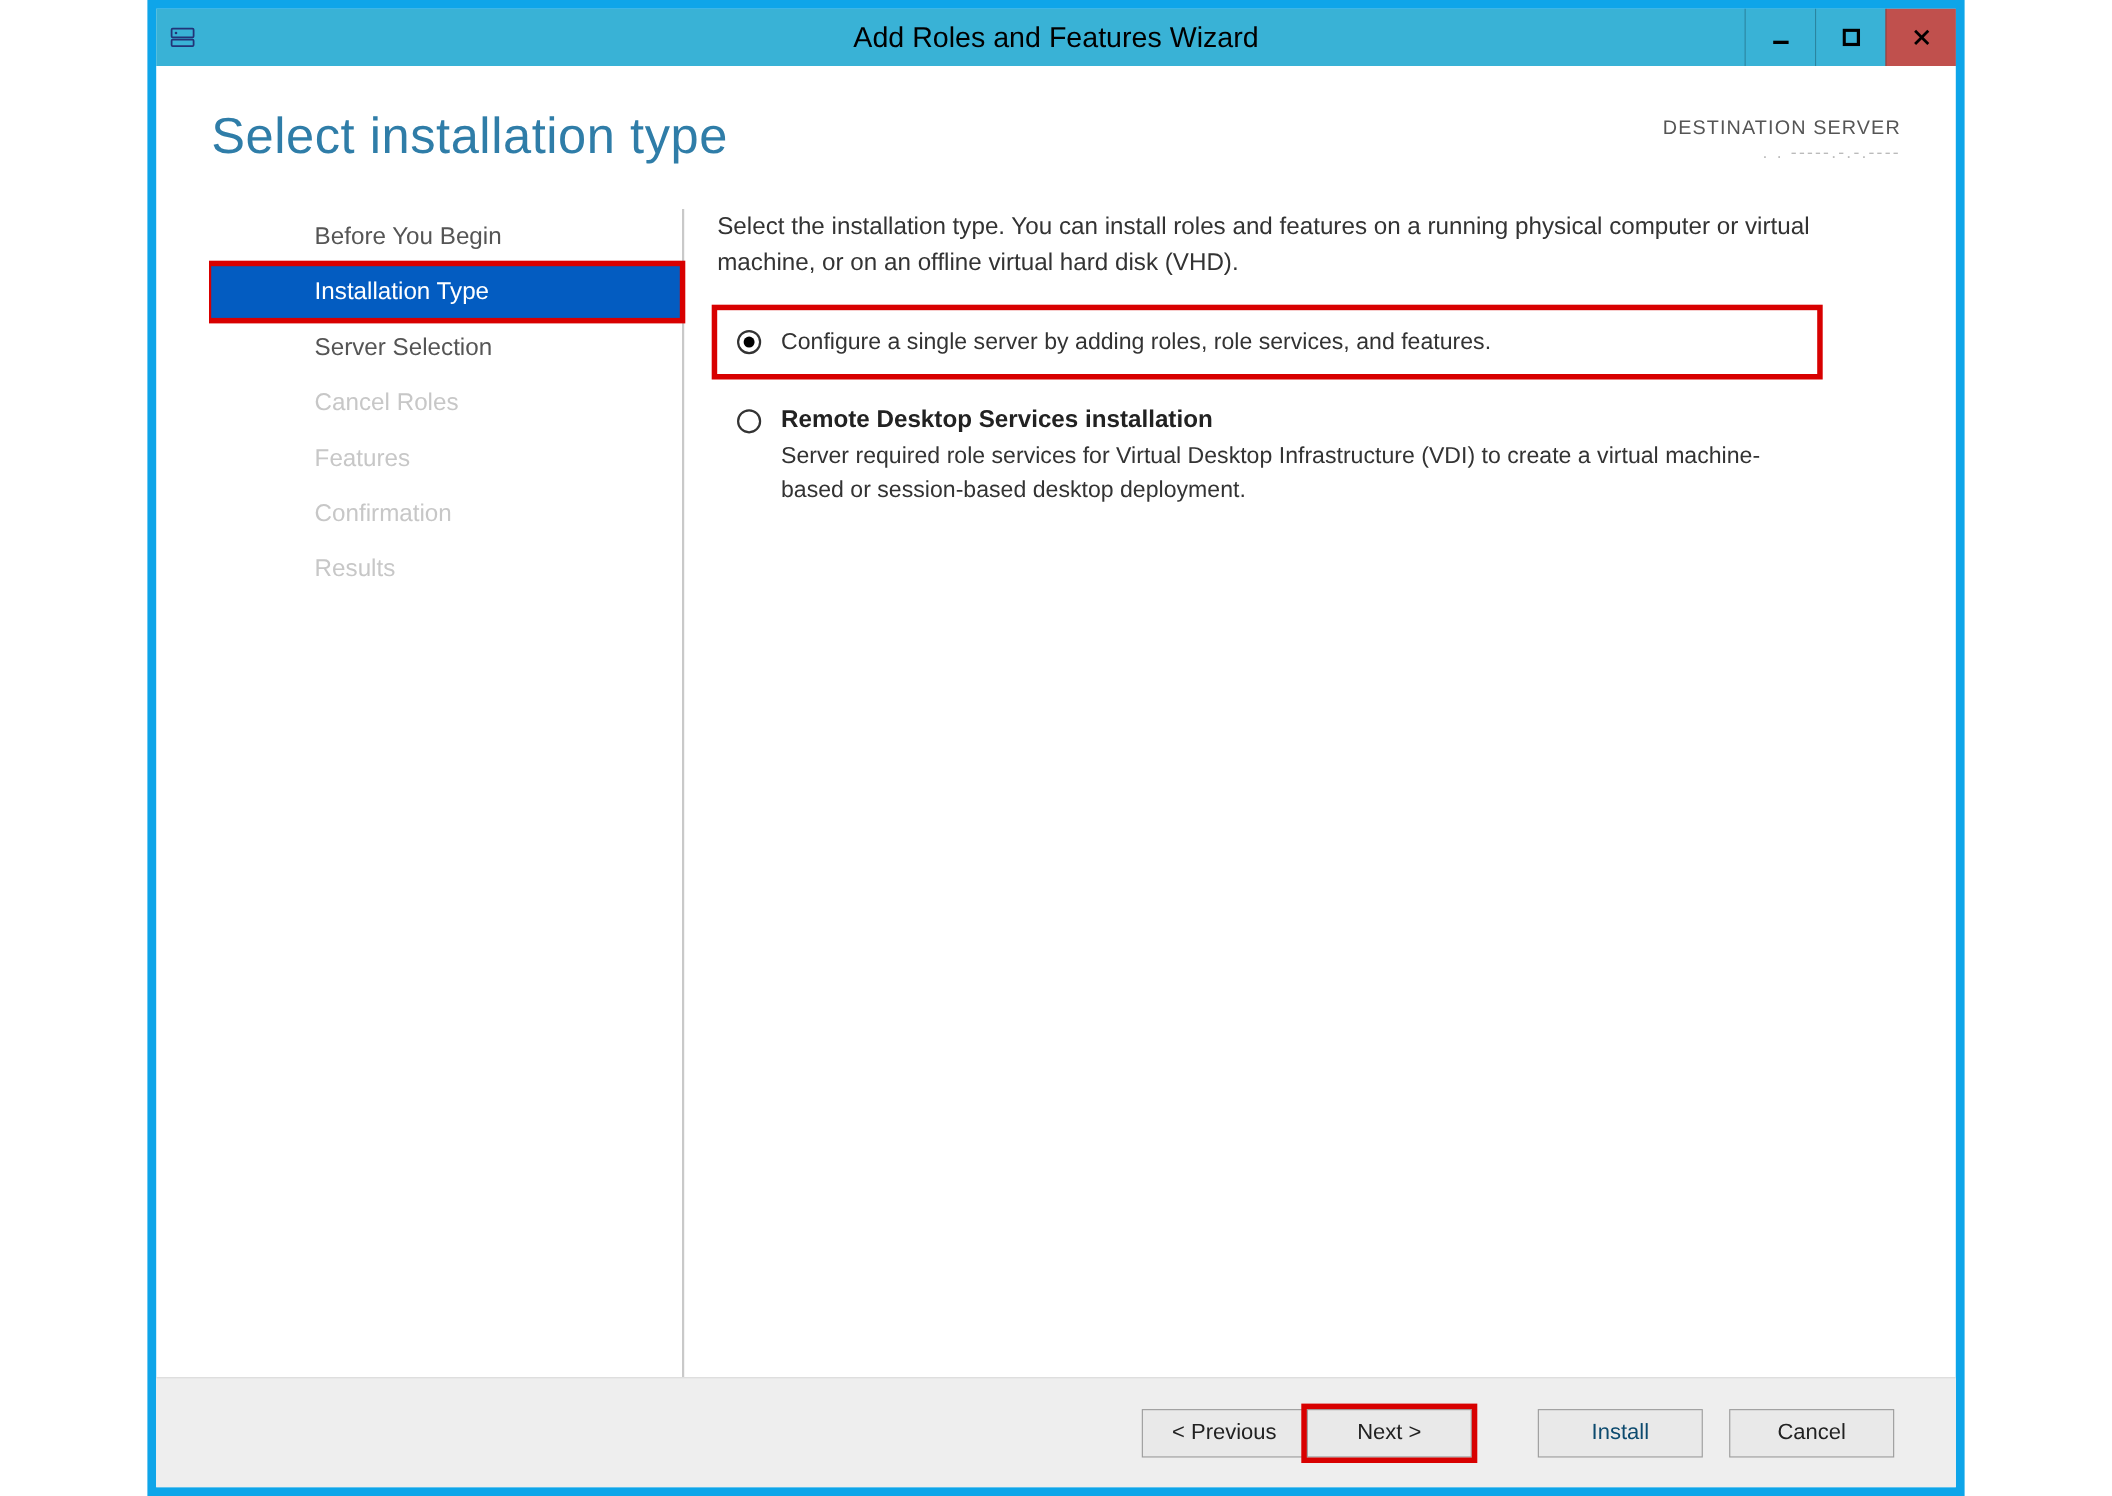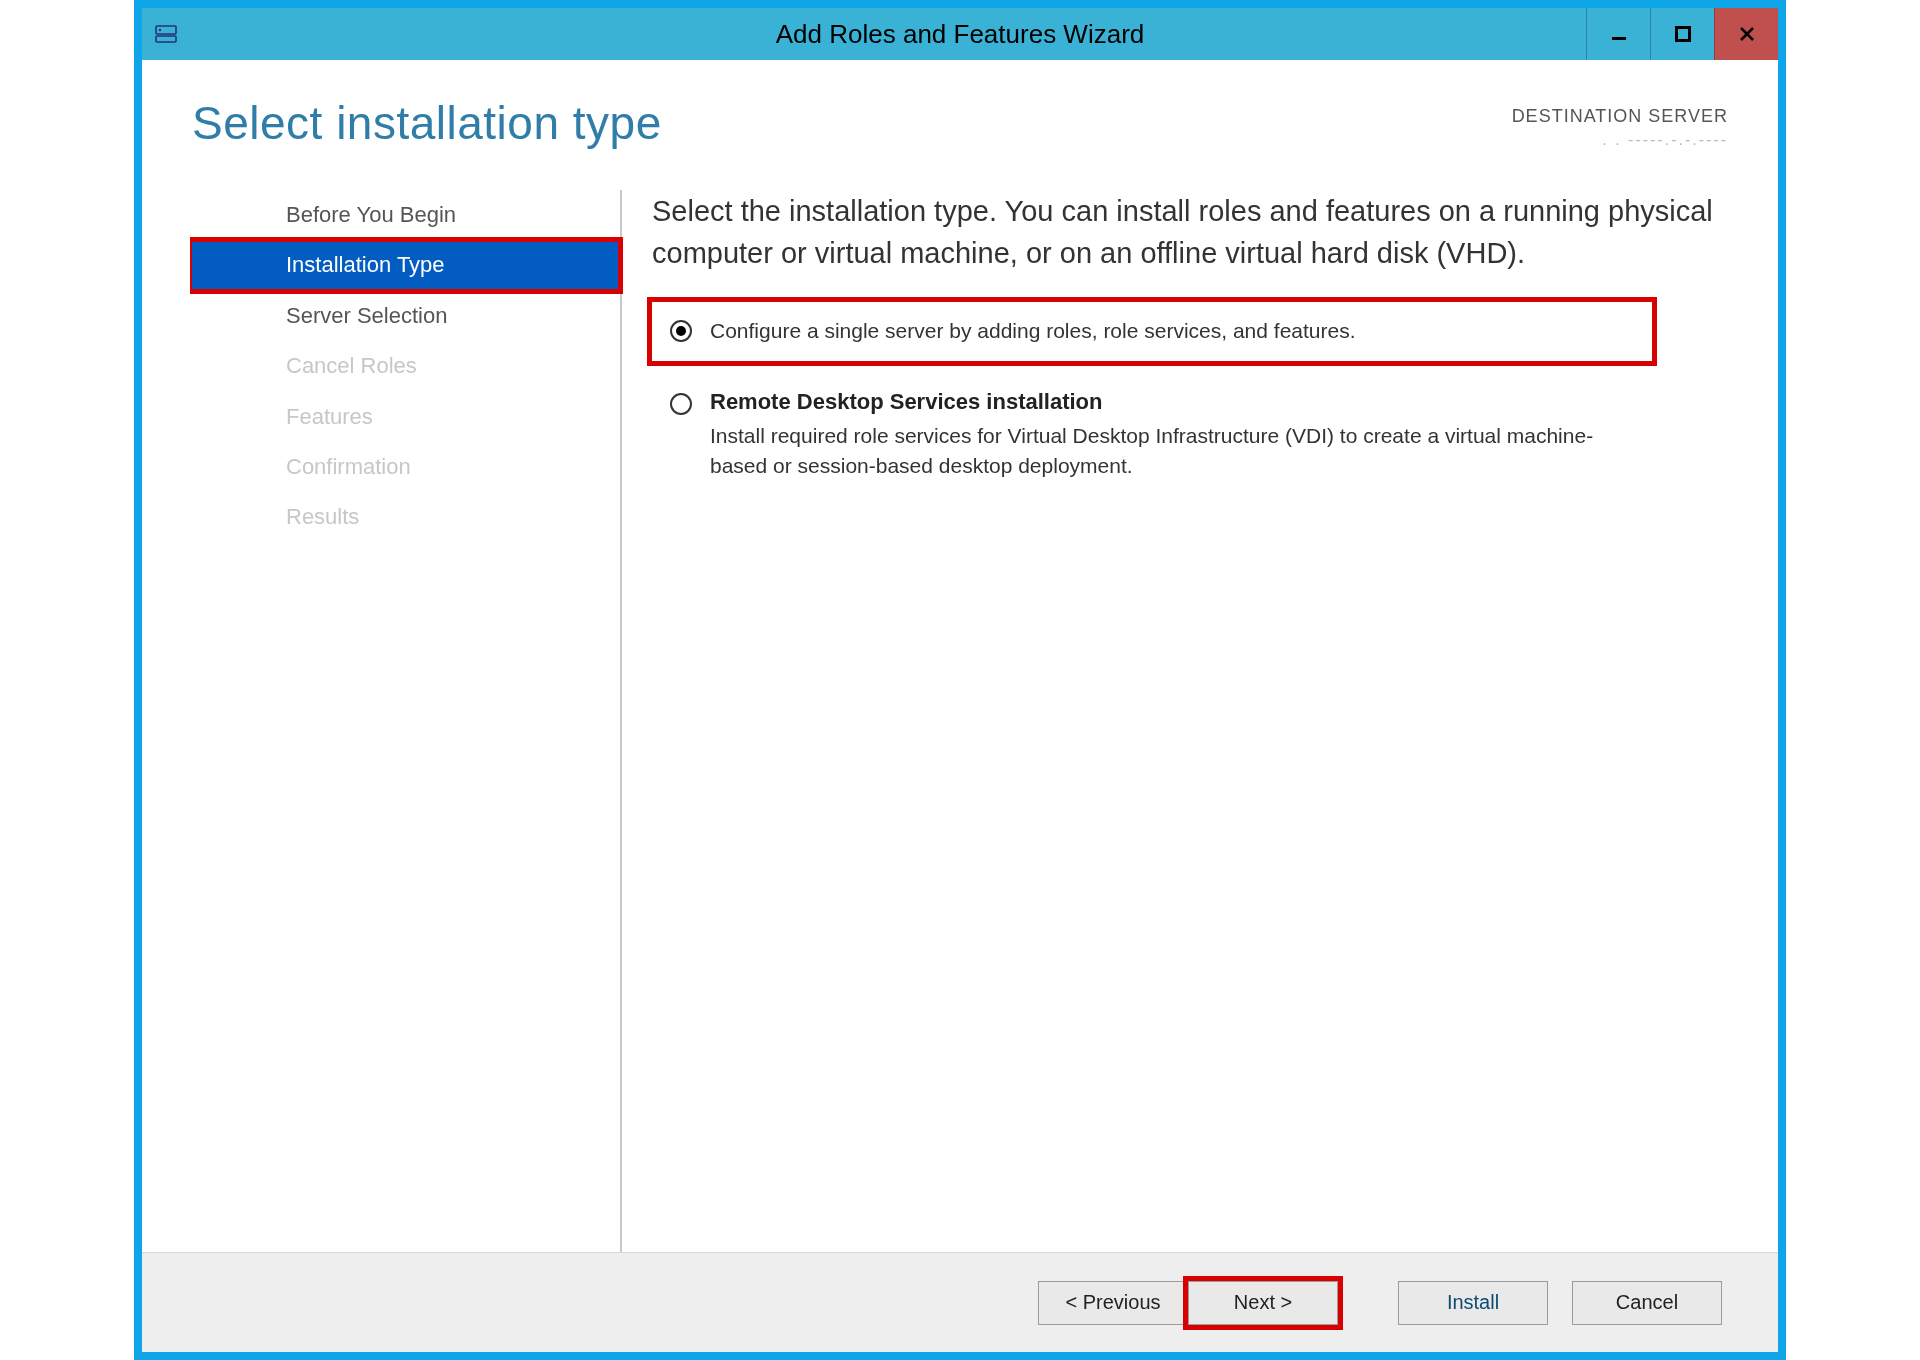--- a/index.html
+++ b/index.html
@@ -132,21 +132,21 @@
     min-height: 680px;
     flex-shrink: 0;
   }
 
   
   .content {
     flex: 1;
     padding-top: 10px;
   }
   .intro-text {
-    font-size: 29px;
+    font-size: 22px;
     color: #333;
     line-height: 1.45;
     margin-bottom: 28px;
   }
 
   .option {
     display: flex;
     align-items: flex-start;
     gap: 18px;
     padding: 14px 18px;
@@ -284,21 +284,21 @@
         <span class="radio selected"></span>
         <div class="option-text">
           <div class="option-desc">Configure a single server by adding roles, role services, and features.</div>
         </div>
       </div>
 
       <div class="option">
         <span class="radio"></span>
         <div class="option-text">
           <div class="option-title">Remote Desktop Services installation</div>
-          <div class="option-desc">Install required role services for Virtual Desktop Infrastructure (VDI) to create a virtual machine-based or session-based desktop deployment.</div>
+          <div class="option-desc">Server required role services for Virtual Desktop Infrastructure (VDI) to create a virtual machine-based or session-based desktop deployment.</div>
         </div>
       </div>
     </div>
 
   </div>
 
   <div class="footer">
     <div class="nav-group">
       <button class="btn">&lt; Previous</button>
       <button class="btn next-highlighted">Next &gt;</button>

